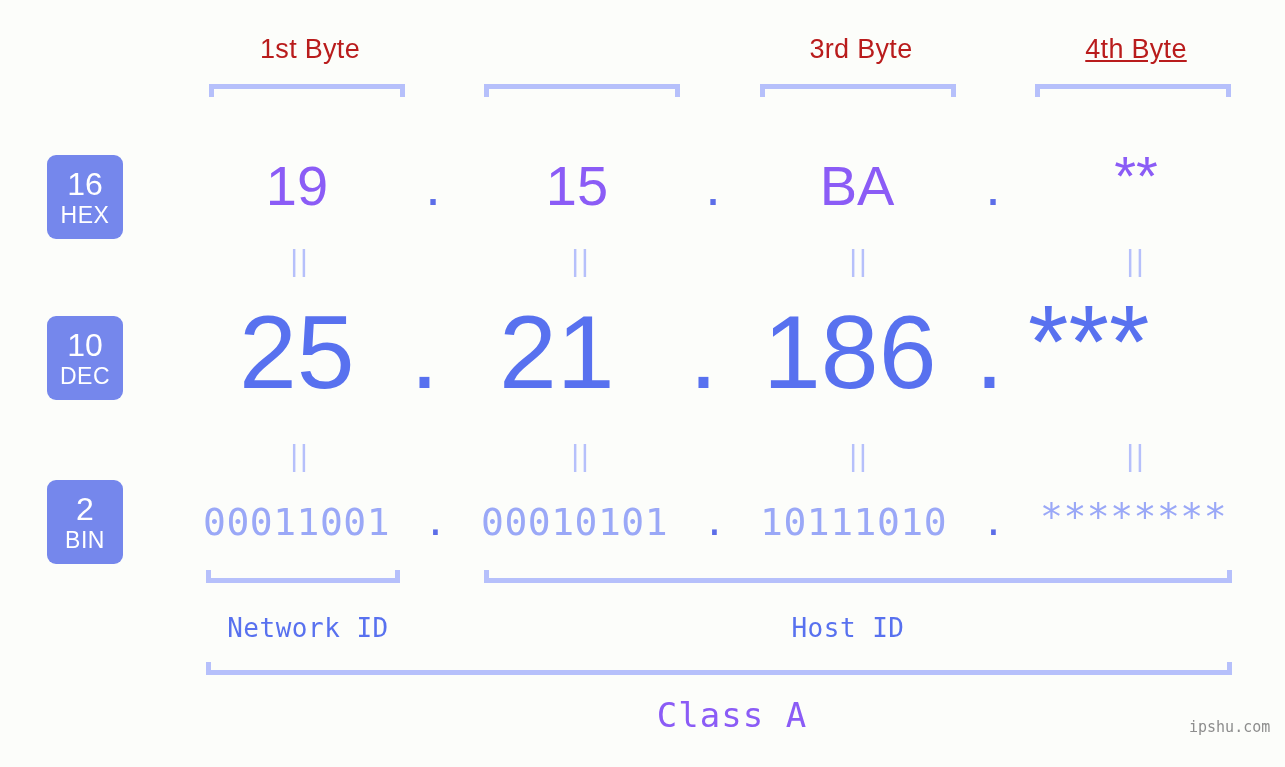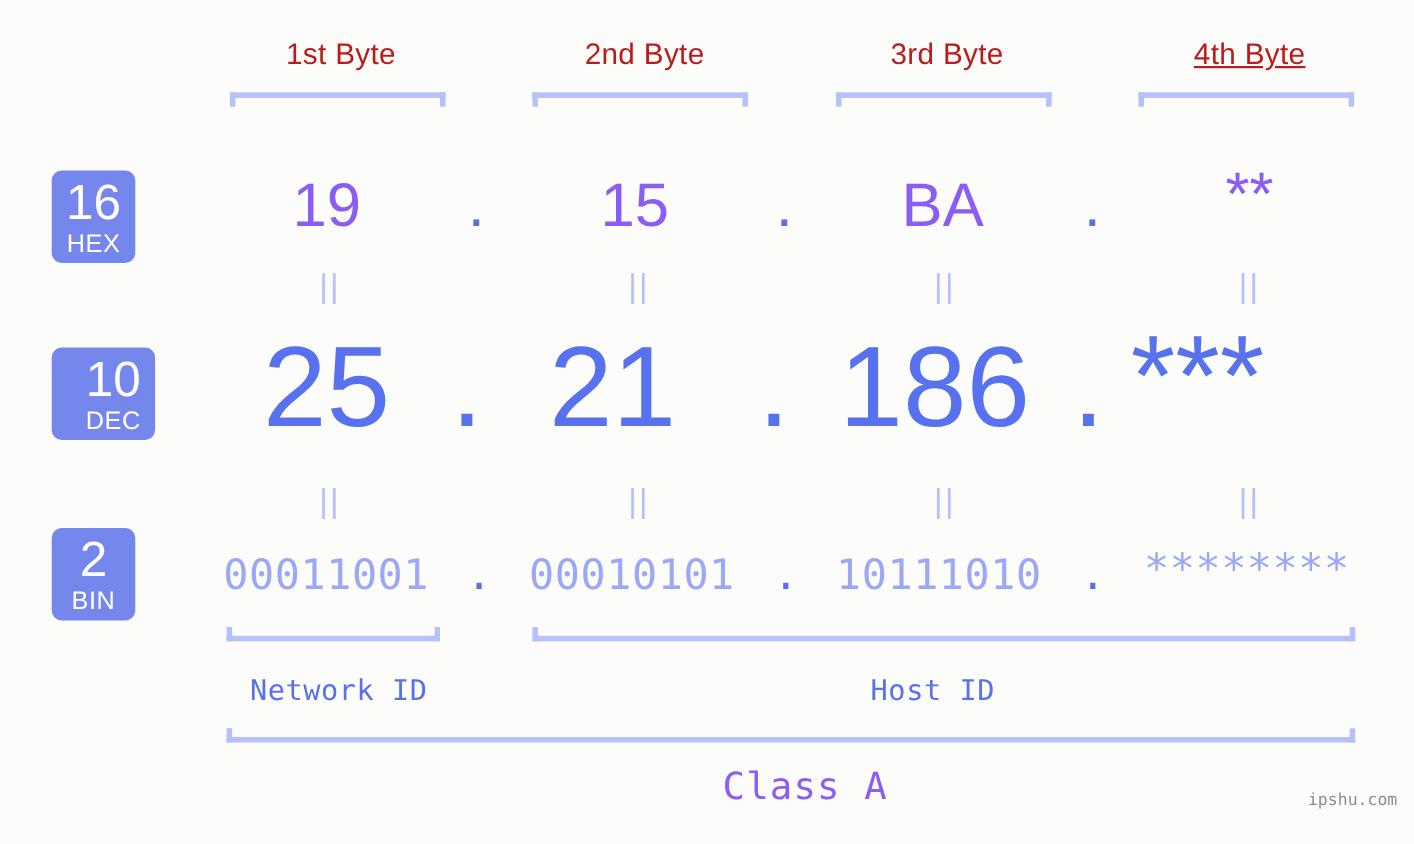--- a/index.html
+++ b/index.html
@@ -58,21 +58,21 @@
     background: #7587ec;
     color: #ffffff;
     display: flex;
     flex-direction: column;
     align-items: center;
     justify-content: center;
     font-family: "Liberation Sans", sans-serif;
     line-height: 1;
   }
   .badge-num {
-    font-size: 45px;
+    font-size: 32px;
     font-weight: 400;
     letter-spacing: 0px;
   }
   .badge-name {
     font-size: 23px;
     font-weight: 400;
     margin-top: 4px;
     letter-spacing: 0.5px;
   }
 
@@ -158,35 +158,34 @@
     color: #8d8d8d;
     white-space: nowrap;
   }
 </style>
 </head>
 <body>
 
 <div id="stage">
 
   <div class="abs byte-label" style="left:180px; top:34px; width:260px;">1st Byte</div>
-  <div class="abs byte-label" style="left:456px; top:34px; width:260px;">2nd Byte</div>
   <div class="abs byte-label" style="left:731px; top:34px; width:260px;">3rd Byte</div>
   <div class="abs byte-label" style="left:1006px; top:34px; width:260px;text-decoration:underline;">4th Byte</div>
 
   <div class="abs bracket-top" style="left:209px; top:84px; width:196px;"></div>
   <div class="abs bracket-top" style="left:484px; top:84px; width:196px;"></div>
   <div class="abs bracket-top" style="left:760px; top:84px; width:196px;"></div>
   <div class="abs bracket-top" style="left:1035px; top:84px; width:196px;"></div>
 
   <div class="abs badge" style="left:47px; top:155px;">
     <span class="badge-num">16</span>
     <span class="badge-name">HEX</span>
   </div>
 
-  <div class="abs badge" style="left:47px; top:316px;padding-left:18px;">
+  <div class="abs badge" style="left:47px; top:316px;">
     <span class="badge-num">10</span>
     <span class="badge-name">DEC</span>
   </div>
 
   <div class="abs badge" style="left:47px; top:480px;">
     <span class="badge-num">2</span>
     <span class="badge-name">BIN</span>
   </div>
 
   <div class="abs hex-val" style="left:177px; top:158px; width:240px;">19</div>

